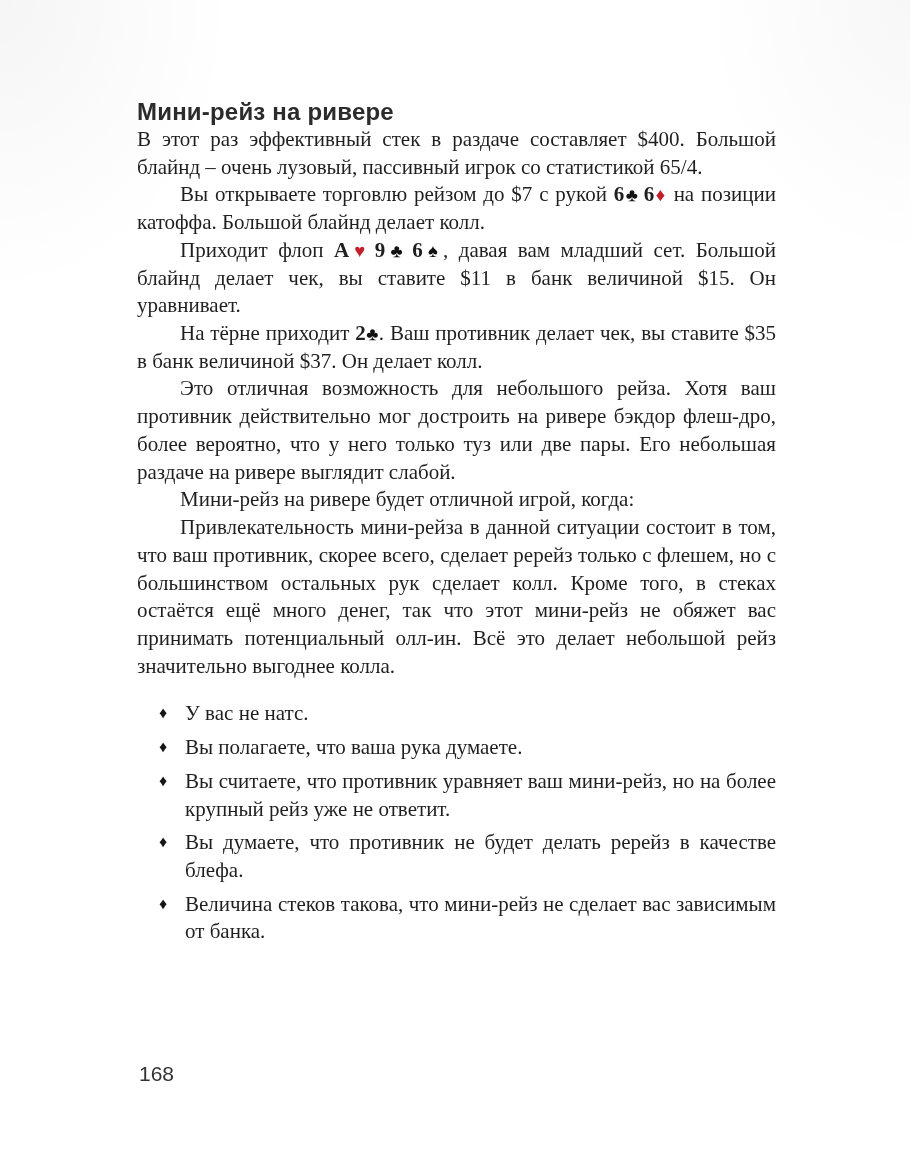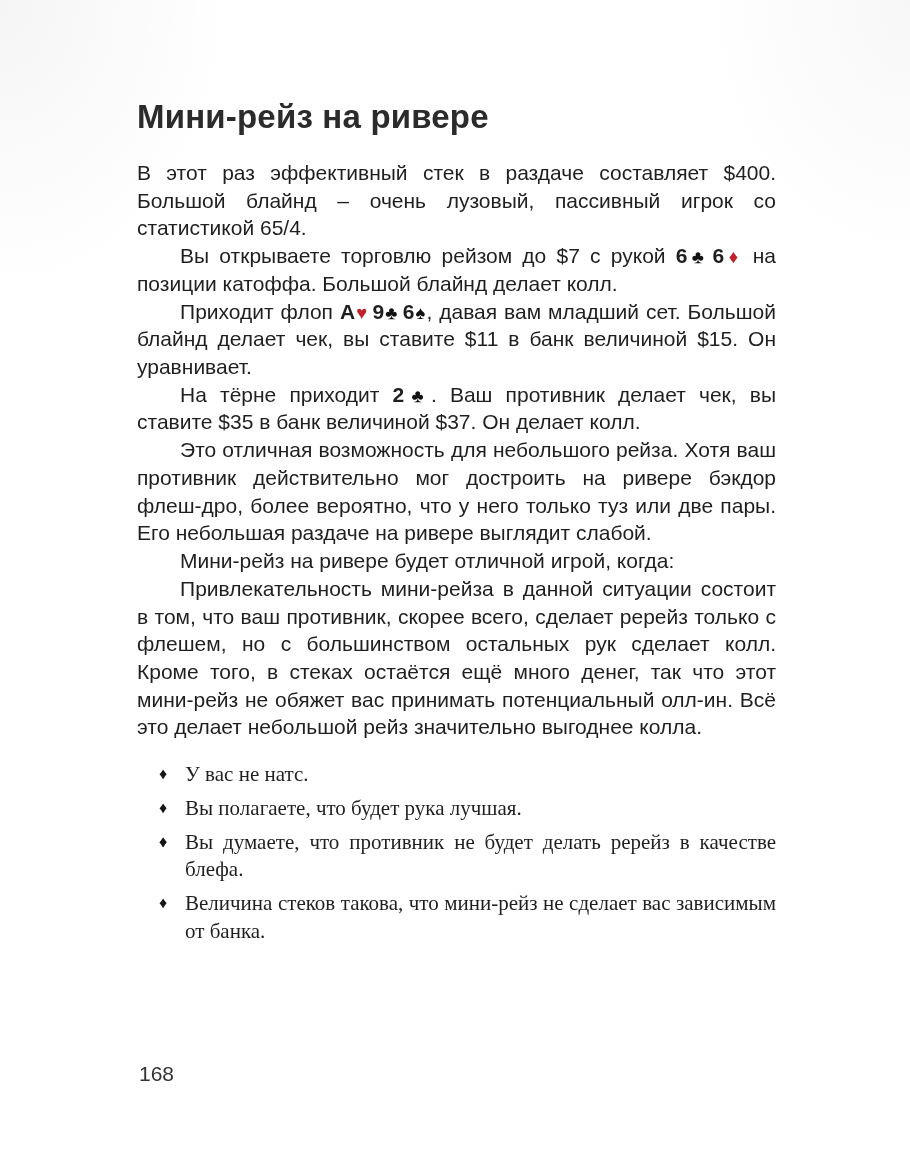--- a/index.html
+++ b/index.html
@@ -36,28 +36,27 @@
   }
   .rule {
     width: 606px;
     height: 1px;
     background: #9a9a9a;
     margin-top: 2px;
   }
   h1.title {
     font-family: "Liberation Sans", sans-serif;
     font-weight: 700;
-    font-size: 33px;
+    font-size: 24px;
     color: #2b2b2b;
     margin: 36px 0 0 0;
     letter-spacing: 0.2px;
   }
   .body-text {
-    margin-top: 23px;
-    font-family: Liberation Sans, sans-serif;
+    font-family: Liberation Serif, serif;
     font-size: 21px;
     line-height: 1.32;
   }
   .body-text p {
     margin: 0;
     text-align: justify;
   }
   .body-text p.indent {
     text-indent: 2.05em;
   }
@@ -118,21 +117,21 @@
         <p class="indent"><span>Вы открываете торговлю рейзом до $7 с рукой </span><span class="rank">6</span><span class="suit-black">♣</span><span> </span><span class="rank">6</span><span class="suit-red">♦</span><span> на позиции катоффа. Большой блайнд делает колл.</span></p>
         <p class="indent"><span>Приходит флоп </span><span class="rank">A</span><span class="suit-red">♥</span><span> </span><span class="rank">9</span><span class="suit-black">♣</span><span> </span><span class="rank">6</span><span class="suit-black">♠</span><span>, давая вам младший сет. Большой блайнд делает чек, вы ставите $11 в банк величиной $15. Он уравнивает.</span></p>
         <p class="indent"><span>На тёрне приходит </span><span class="rank">2</span><span class="suit-black">♣</span><span>. Ваш противник делает чек, вы ставите $35 в банк величиной $37. Он делает колл.</span></p>
         <p class="indent"><span>Это отличная возможность для небольшого рейза. Хотя ваш противник действительно мог достроить на ривере бэкдор флеш-дро, более вероятно, что у него только туз или две пары. Его небольшая раздаче на ривере выглядит слабой.</span></p>
         <p class="indent"><span>Мини-рейз на ривере будет отличной игрой, когда:</span></p>
         <p class="indent"><span>Привлекательность мини-рейза в данной ситуации состоит в том, что ваш противник, скорее всего, сделает ререйз только с флешем, но с большинством остальных рук сделает колл. Кроме того, в стеках остаётся ещё много денег, так что этот мини-рейз не обяжет вас принимать потенциальный олл-ин. Всё это делает небольшой рейз значительно выгоднее колла.</span></p>
       </div>
 
     <ul class="bullets" id="bullet-list">
         <li><span class="marker">♦</span><span>У вас не натс.</span></li>
-        <li><span class="marker">♦</span><span>Вы полагаете, что будет рука лучшая.</span></li>
-        <li><span class="marker">♦</span></li>
+        <li><span class="marker">♦</span><span>Вы полагаете, что ваша рука думаете.</span></li>
+        <li><span class="marker">♦</span><span>Вы считаете, что противник уравняет ваш мини-рейз, но на более крупный рейз уже не ответит.</span></li>
         <li><span class="marker">♦</span><span>Вы думаете, что противник не будет делать ререйз в качестве блефа.</span></li>
         <li><span class="marker">♦</span><span>Величина стеков такова, что мини-рейз не сделает вас зависимым от банка.</span></li>
       </ul>
   </div>
 
   <div class="pagenum">168</div>
 </div>
 
 </body></html>

